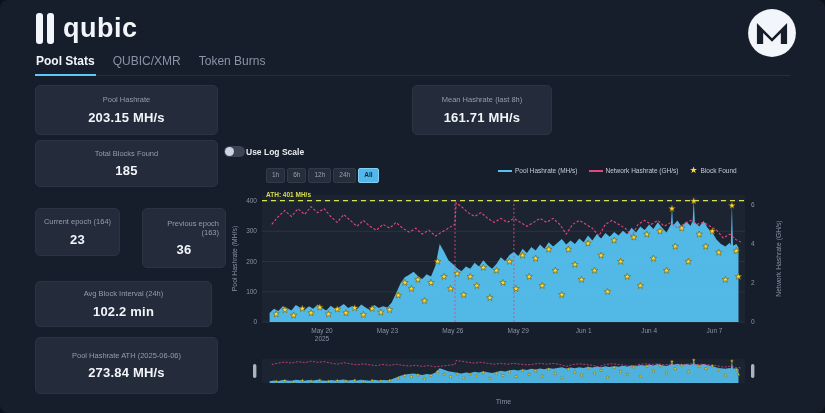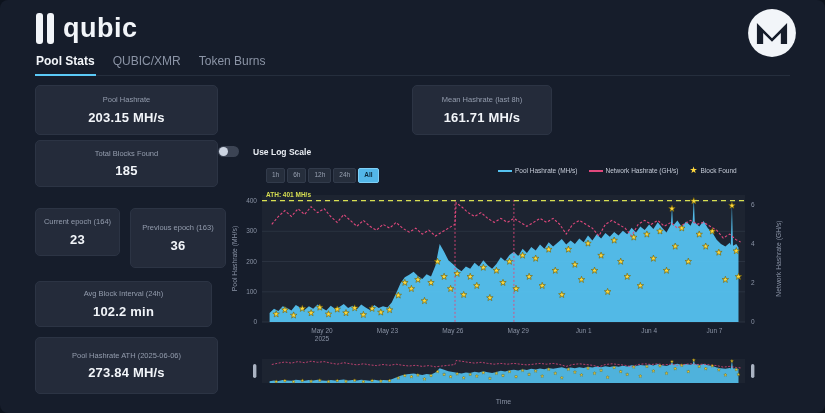--- a/index.html
+++ b/index.html
@@ -21,26 +21,26 @@
   .card{position:absolute;background:#242b3a;border:1px solid #2c3444;border-radius:5px;
         display:flex;flex-direction:column;align-items:center;justify-content:center;gap:5px;text-align:right;padding:2px 6px;box-sizing:border-box;}
   .card .lbl{font-size:7.5px;color:#949dae;line-height:1.25;}
   .card .val{font-size:13px;font-weight:bold;color:#f2f5f9;letter-spacing:.2px;}
   .ct1{left:35px;top:85px;width:183px;height:50px;}
   .ct2{left:232px;top:85px;width:168px;height:50px;}
   .ct3{left:412px;top:85px;width:140px;height:50px;}
   .ct4{left:597px;top:85px;width:193px;height:50px;}
   .cl1{left:35px;top:140px;width:183px;height:47px;}
   .cl2{left:35px;top:208px;width:85px;height:48px;}
-  .cl3{left:130px;top:208px;width:96px;height:60px;}
+  .cl3{left:142px;top:208px;width:84px;height:60px;}
   .cl4{left:35px;top:281px;width:177px;height:46px;}
   .cl5{left:35px;top:337px;width:183px;height:57px;}
 
   
-  .log-row{position:absolute;left:218px;top:146px;display:flex;align-items:center;gap:14px;}
+  .log-row{position:absolute;left:224px;top:146px;display:flex;align-items:center;gap:1px;}
   .toggle{width:21px;height:11px;border-radius:6px;background:#3c4454;position:relative;cursor:pointer;}
   .toggle .knob{position:absolute;left:1px;top:1px;width:9px;height:9px;border-radius:50%;background:#cdd5e2;}
   .log-lbl{font-size:8.5px;font-weight:bold;color:#e8ecf2;}
   .ranges{position:absolute;left:266px;top:168px;display:flex;gap:2px;}
   .rbtn{font-size:6.5px;color:#97a0b0;background:#262e3c;border:1px solid #323b4b;border-radius:2px;padding:3px 5px;cursor:pointer;line-height:1;}
   .rbtn.active{background:#53b7e9;border-color:#7fd0f7;color:#0b2a3d;font-weight:bold;}
   .legend{position:absolute;left:498px;top:166px;display:flex;gap:11px;align-items:center;}
   .lgd{display:flex;align-items:center;gap:3px;font-size:6.5px;color:#c6ccd8;cursor:pointer;}
   .sw{display:inline-block;width:14px;height:2px;}
   .sw.pool{background:#55c2f0;}

